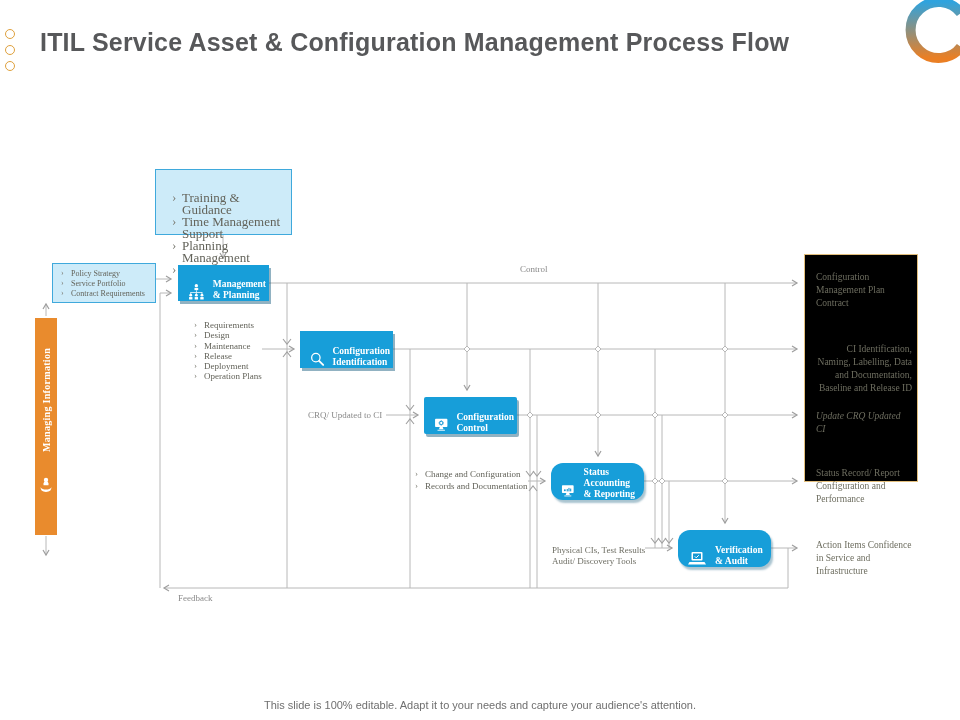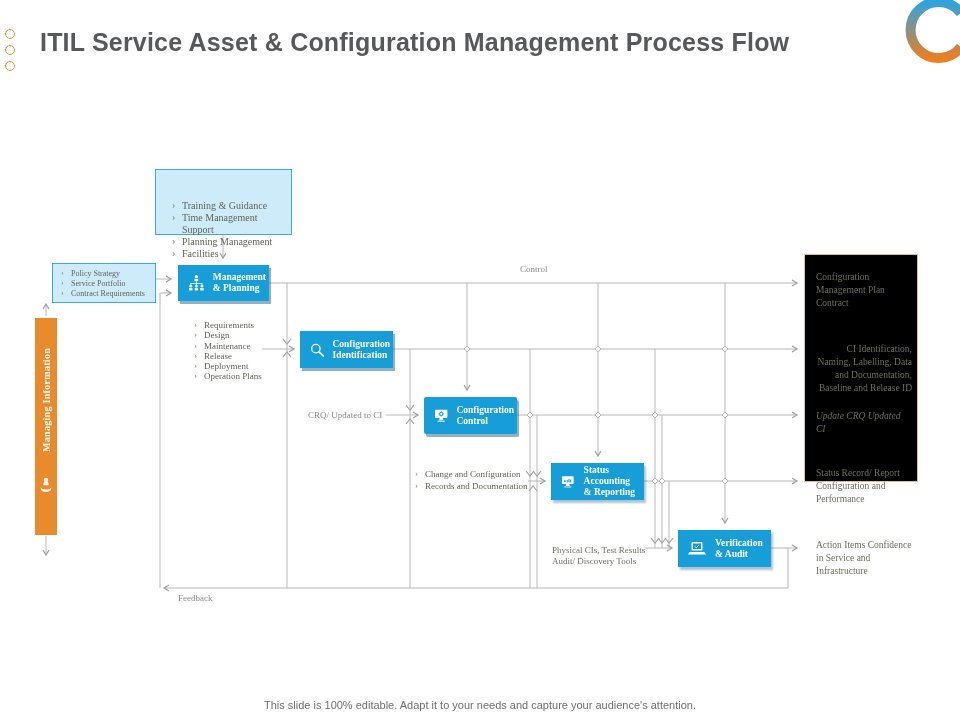--- a/index.html
+++ b/index.html
@@ -10,30 +10,30 @@
          font-family:"Liberation Sans",sans-serif;font-weight:700;font-size:25px;
          color:#57585a;letter-spacing:.2px;margin-left:16px;}
   .rings{position:absolute;left:5px;top:29px;}
   .ring{width:8px;height:8px;border:1.5px solid #dfa13d;border-radius:50%;margin-bottom:6px;}
   .logo{position:absolute;left:900px;top:0;}
   
   .ibox{position:absolute;background:#cdebf9;border:1px solid #3fa9dc;box-sizing:border-box;}
   .ibox ul,.plist ul{list-style:none;margin:0;padding:0;}
   .ibox li,.plist li{position:relative;padding-left:12px;}
   .ibox li::before,.plist li::before{content:"\203A";position:absolute;left:2px;top:-1px;color:#7d7d74;}
-  .tbox{padding:30px 4px 4px 14px;font-size:10px;line-height:12px;}
+  .tbox{padding:22px 4px 4px 14px;font-size:13px;line-height:12px;}
   .pobox{padding:5px 1px 2px 6px;font-size:8px;line-height:10px;}
   .plist{position:absolute;font-size:9px;line-height:9.8px;}
   .plist li{margin-bottom:0.5px;}
   
   .pbox{position:absolute;width:93px;height:37px;background:#179ed9;color:#fff;
-        display:flex;align-items:center;gap:7px;padding:0 3px 0 9px;box-sizing:border-box;
+        display:flex;align-items:flex-end;gap:7px;padding:0 3px 0 9px;box-sizing:border-box;
         box-shadow:2px 3px 0 rgba(12,85,120,.45);}
   .pbox .txt{font-size:9.5px;font-weight:700;line-height:11px;}
-  .r2{border-radius:2px}.r8{border-radius:0;box-shadow:2px 3px 2px rgba(12,85,120,.35);gap:8px;}
+  .r2{border-radius:2px}.r8{border-radius:12px;box-shadow:2px 3px 2px rgba(12,85,120,.35);gap:8px;}
   
   .vbar{position:absolute;left:35px;top:318px;width:22px;height:217px;background:#e98b2d;}
   .vbar-label{position:absolute;top:4px;bottom:58px;left:0;right:0;display:flex;align-items:center;
         justify-content:center;writing-mode:vertical-rl;transform:rotate(180deg);
         color:#fff;font-weight:700;font-size:10px;letter-spacing:.3px;}
   .vbar-icon{position:absolute;bottom:42px;left:50%;transform:translateX(-50%);}
   
   .panel{position:absolute;left:804px;top:254px;width:114px;height:228px;background:#000000;
          border:1px solid #e2be7c;box-sizing:border-box;}
   .panel-item{position:absolute;left:11px;width:96px;font-size:9.5px;line-height:13px;color:#6e6e60;}

